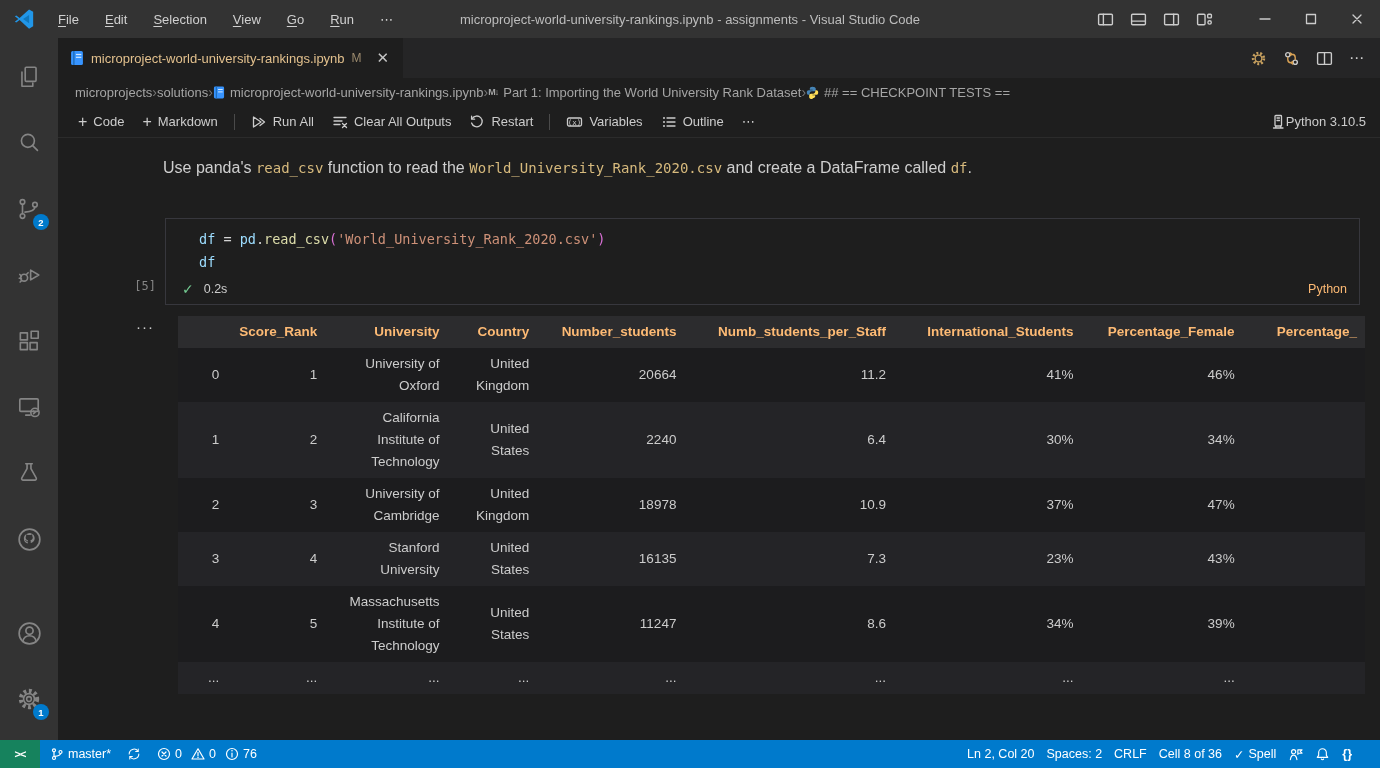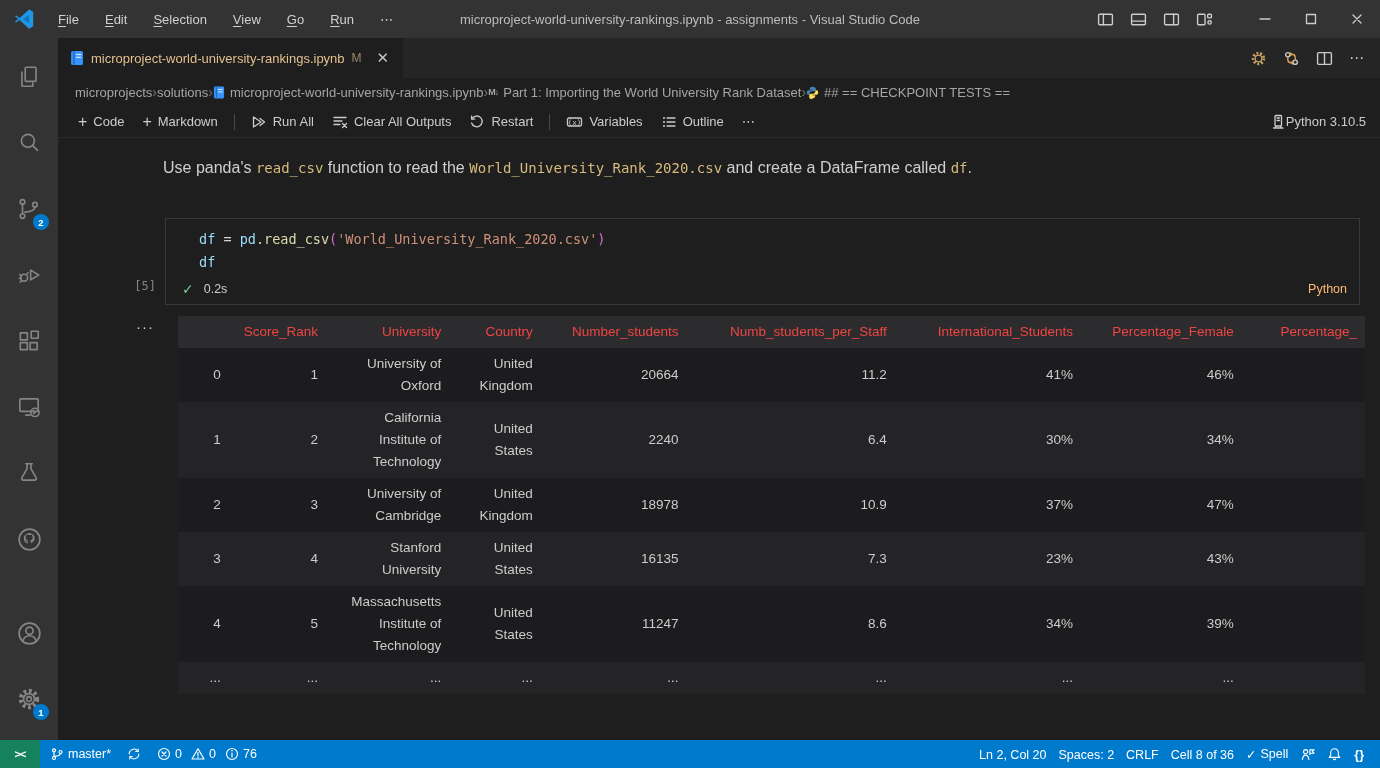--- a/index.html
+++ b/index.html
@@ -78,32 +78,32 @@
   .cell-status{display:flex;align-items:center;gap:10px;padding:5px 12px 7px 16px;font-size:12.5px;color:#cccccc}
   .check{color:#73c991;font-size:14px}
   .cell-lang{margin-left:auto;color:#fdba74}
 
   
   .output-row{display:flex;margin-top:11px}
   .output-gutter{width:120px;display:flex;justify-content:flex-end;padding:2px 24px 0 0;color:#cccccc;font-size:15px;letter-spacing:1px}
   .table-wrap{flex:1;margin-right:15px;overflow:hidden}
   table{border-collapse:collapse;table-layout:fixed;font-size:13.5px}
   th,td{padding:5px 8px;line-height:22px;text-align:right;vertical-align:middle;overflow:hidden}
-  thead th{background:var(--head-bg);color:#ef4444;font-weight:normal}
+  thead th{background:var(--head-bg);color:#fdba74;font-weight:bold}
   tbody tr:nth-child(odd){background:var(--row-dark)}
   tbody tr:nth-child(even){background:var(--row-light)}
   td:nth-child(4){text-align:right}
 
   
   .statusbar{height:28px;background:var(--accent);display:flex;align-items:center;color:#ffffff;font-size:12.5px}
   .sb-remote{width:40px;height:28px;background:var(--remote);display:flex;align-items:center;justify-content:center;
     font-weight:bold;font-size:11px;letter-spacing:-1px}
   .sb-item{display:flex;align-items:center;gap:4px;padding:0 6px;white-space:nowrap}
   .sb-left{display:flex;align-items:center;gap:4px;padding-left:4px}
-  .sb-right{margin-left:auto;display:flex;align-items:flex-end;padding-right:10px}
+  .sb-right{margin-left:auto;display:flex;align-items:center;padding-right:22px}
 </style>
 </head>
 <body>
 
 <div class="titlebar">
   <span class="vscode-logo">
     <svg width="22" height="22" viewBox="0 0 24 24">
         <path fill="#2196e8" d="M17.5 1.5 7.2 10.9 3.6 8.1 2 9l3.8 3L2 15l1.6.9 3.6-2.8 10.3 9.4L22 20V4z"></path>
         <path fill="#1177bb" d="M17.5 7.5v9L11 12z"></path>
       </svg>

